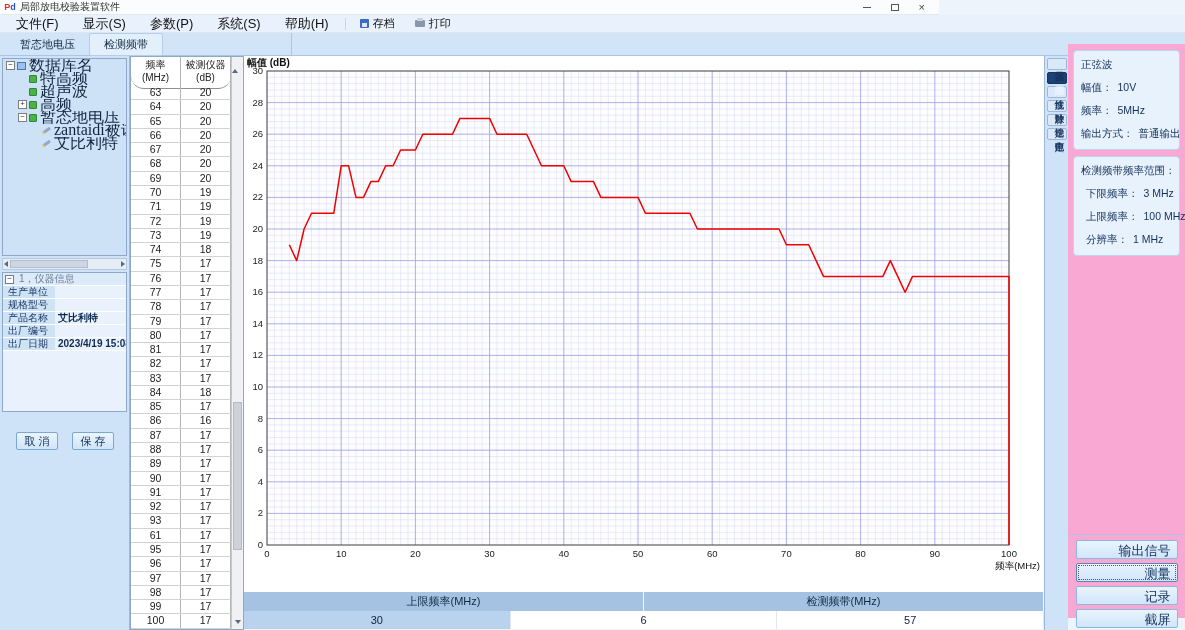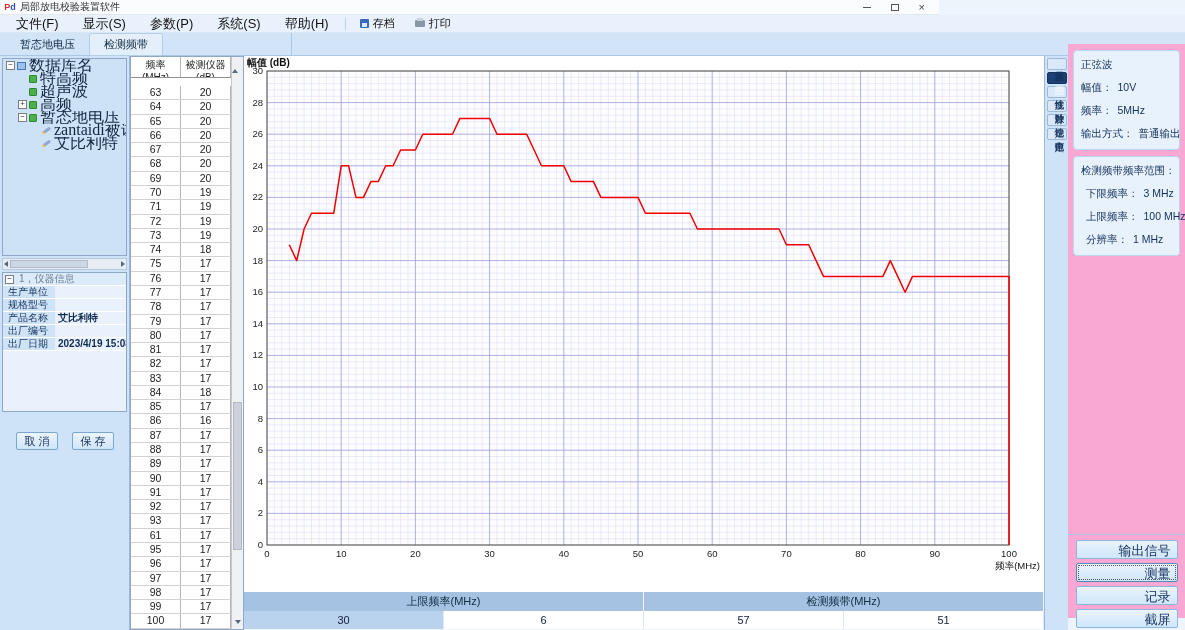--- a/index.html
+++ b/index.html
@@ -63,21 +63,21 @@
   .prop-label{width:52px;background:#cfe3f7;padding-left:5px;color:#16335e;font-size:10px;line-height:12px;flex:none;}
   .prop-value{flex:1;background:#e9f2fc;padding-left:3px;font-size:10px;line-height:12px;color:#0d2a52;
     white-space:nowrap;overflow:hidden;}
   .prop-value.bold{font-weight:bold;}
   #left-buttons{position:absolute;left:0;top:376px;width:130px;display:flex;justify-content:center;gap:14px;}
   .sbtn{min-width:42px;height:18px;background:linear-gradient(#ecf5fe,#cfe5f9);border:1px solid #7aa7d4;
     border-radius:2px;font-size:11px;color:#14305a;text-align:center;line-height:16px;padding:0 6px;white-space:nowrap;}
   
   #freq-table{position:absolute;left:130px;top:56px;width:114px;height:574px;background:#fff;
     border:1px solid #8fa8c8;}
-  .ft-header{position:absolute;left:0;top:0;width:100px;height:21px;display:flex;border-bottom:1px solid #909090;}
+  .ft-header{position:absolute;left:0;top:0;width:100px;height:32px;display:flex;border-bottom:1px solid #909090;border-radius:13px;}
   .ft-h-cell{flex:1;text-align:center;font-size:10px;line-height:1.25;padding-top:2px;
     border-right:1px solid #b5b5b5;color:#222;white-space:nowrap;overflow:hidden;}
   #ft-rows{position:absolute;left:0;top:29px;width:100px;height:543px;overflow:hidden;}
   .ft-row{display:flex;height:14.29px;border-bottom:1px solid #d2d2d2;}
   .ft-cell{flex:1;text-align:center;font-size:10.5px;border-right:1px solid #b5b5b5;line-height:13.5px;color:#222;}
   .ft-scroll{position:absolute;right:0;top:0;width:12px;height:572px;background:#f0f1f4;border-left:1px solid #c8c8c8;}
   .ft-thumb{position:absolute;left:1px;top:345px;width:9px;height:148px;background:#cdd2da;border:1px solid #b2b9c4;}
   
   #chart-region{position:absolute;left:244px;top:56px;width:800px;height:536px;background:#fff;}
   
@@ -432,21 +432,20 @@
 
 <div id="summary">
   <div class="sum-header">
     <div class="sum-h-cell">上限频率(MHz)</div>
     <div class="sum-h-cell">检测频带(MHz)</div>
   </div>
   <div class="sum-values">
     <div class="sum-v-cell selected">30</div>
     <div class="sum-v-cell">6</div>
     <div class="sum-v-cell">57</div>
-    <div class="sum-v-cell">51</div>
   </div>
 </div>
 
 <div id="right-tabs">
   <span class="rtab">示波器</span>
   <span class="rtab active">检测频带</span>
   <span class="rtab">线性度</span>
   <span class="rtab">脉冲计数</span>
   <span class="rtab">稳定性</span>
   <span class="rtab">声电定位</span>

